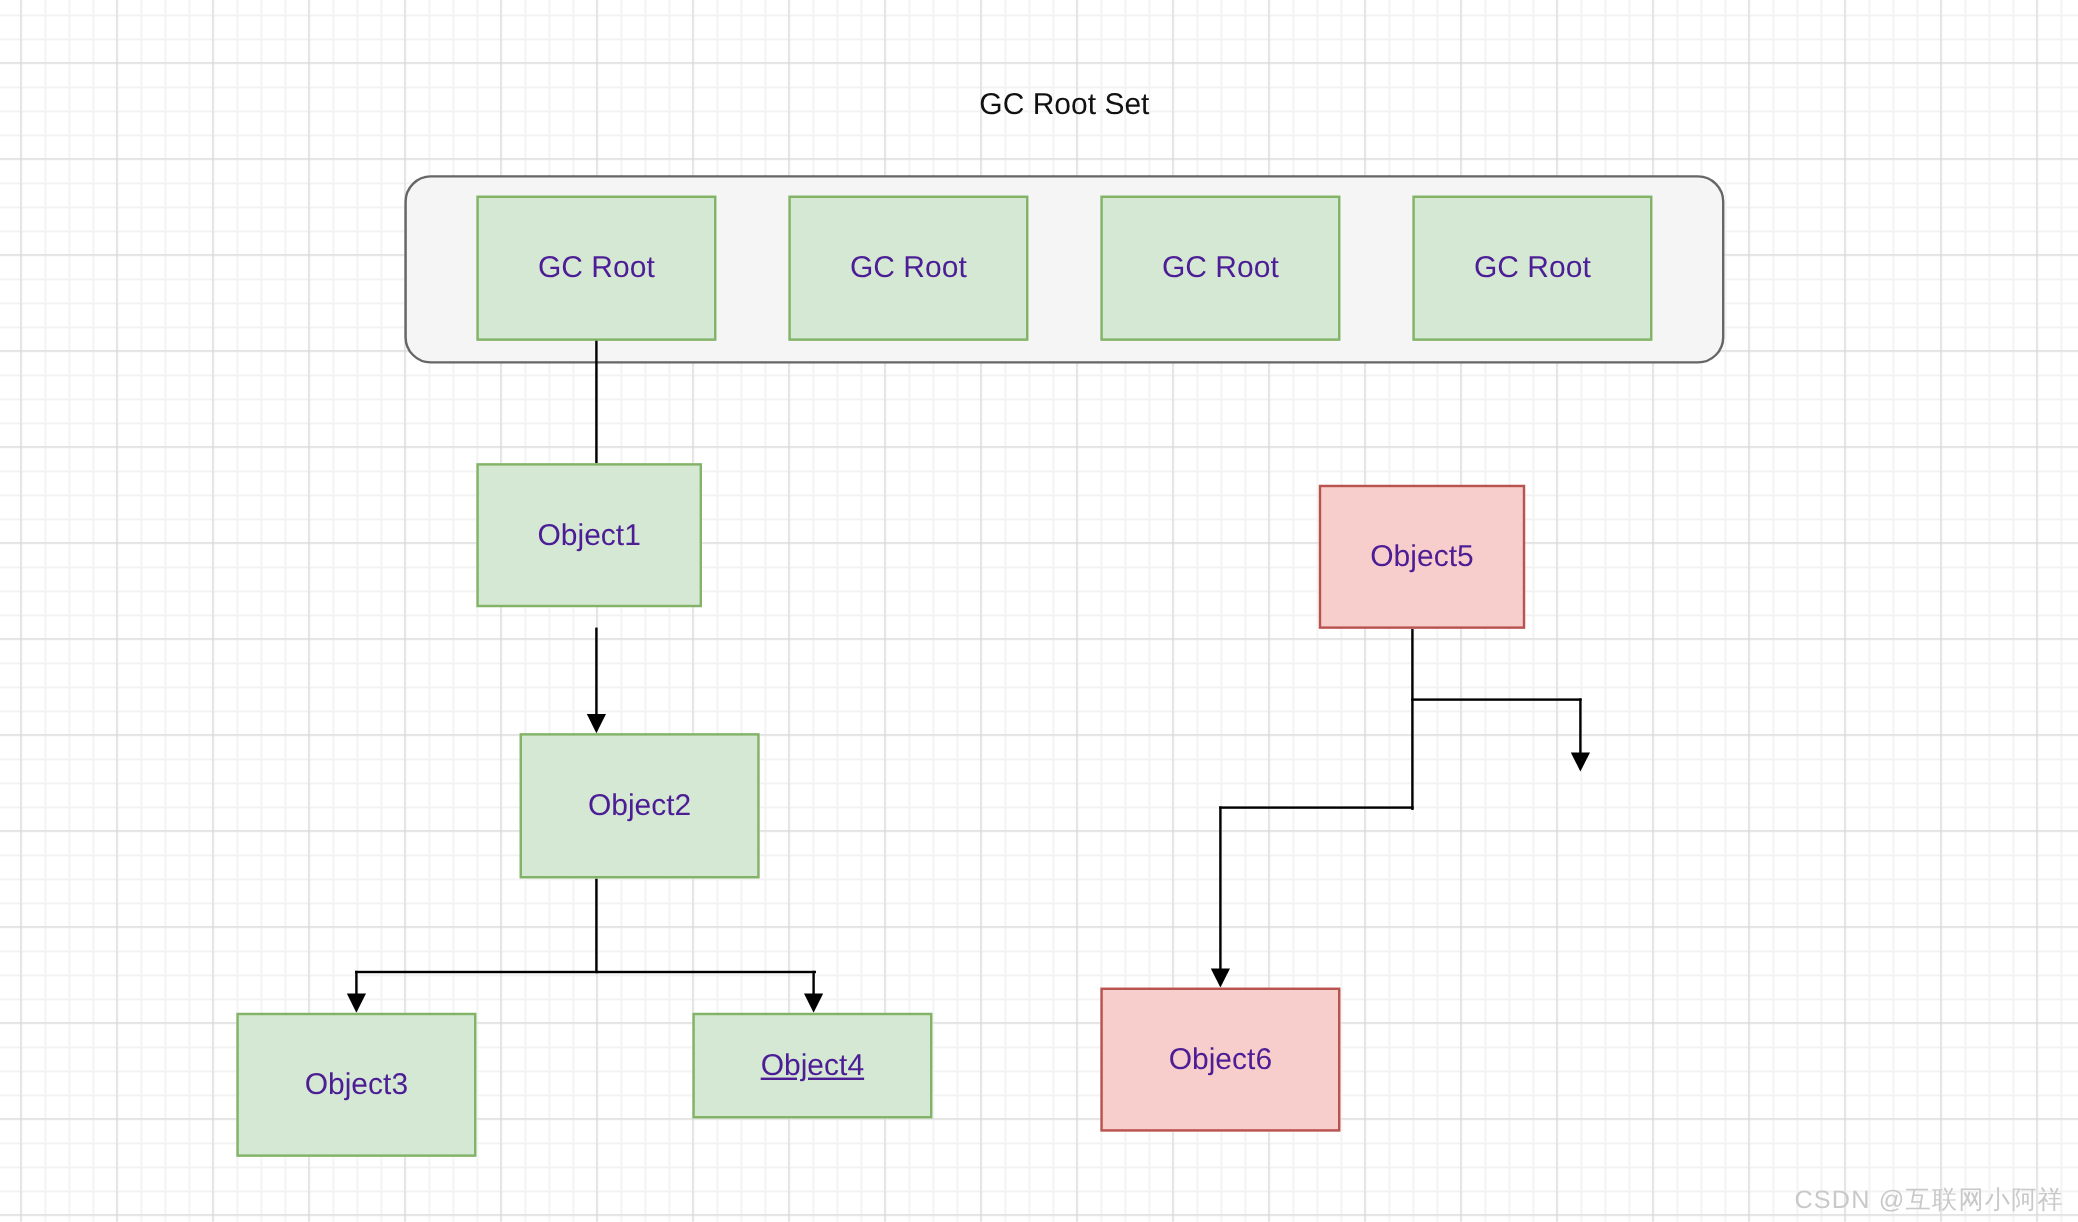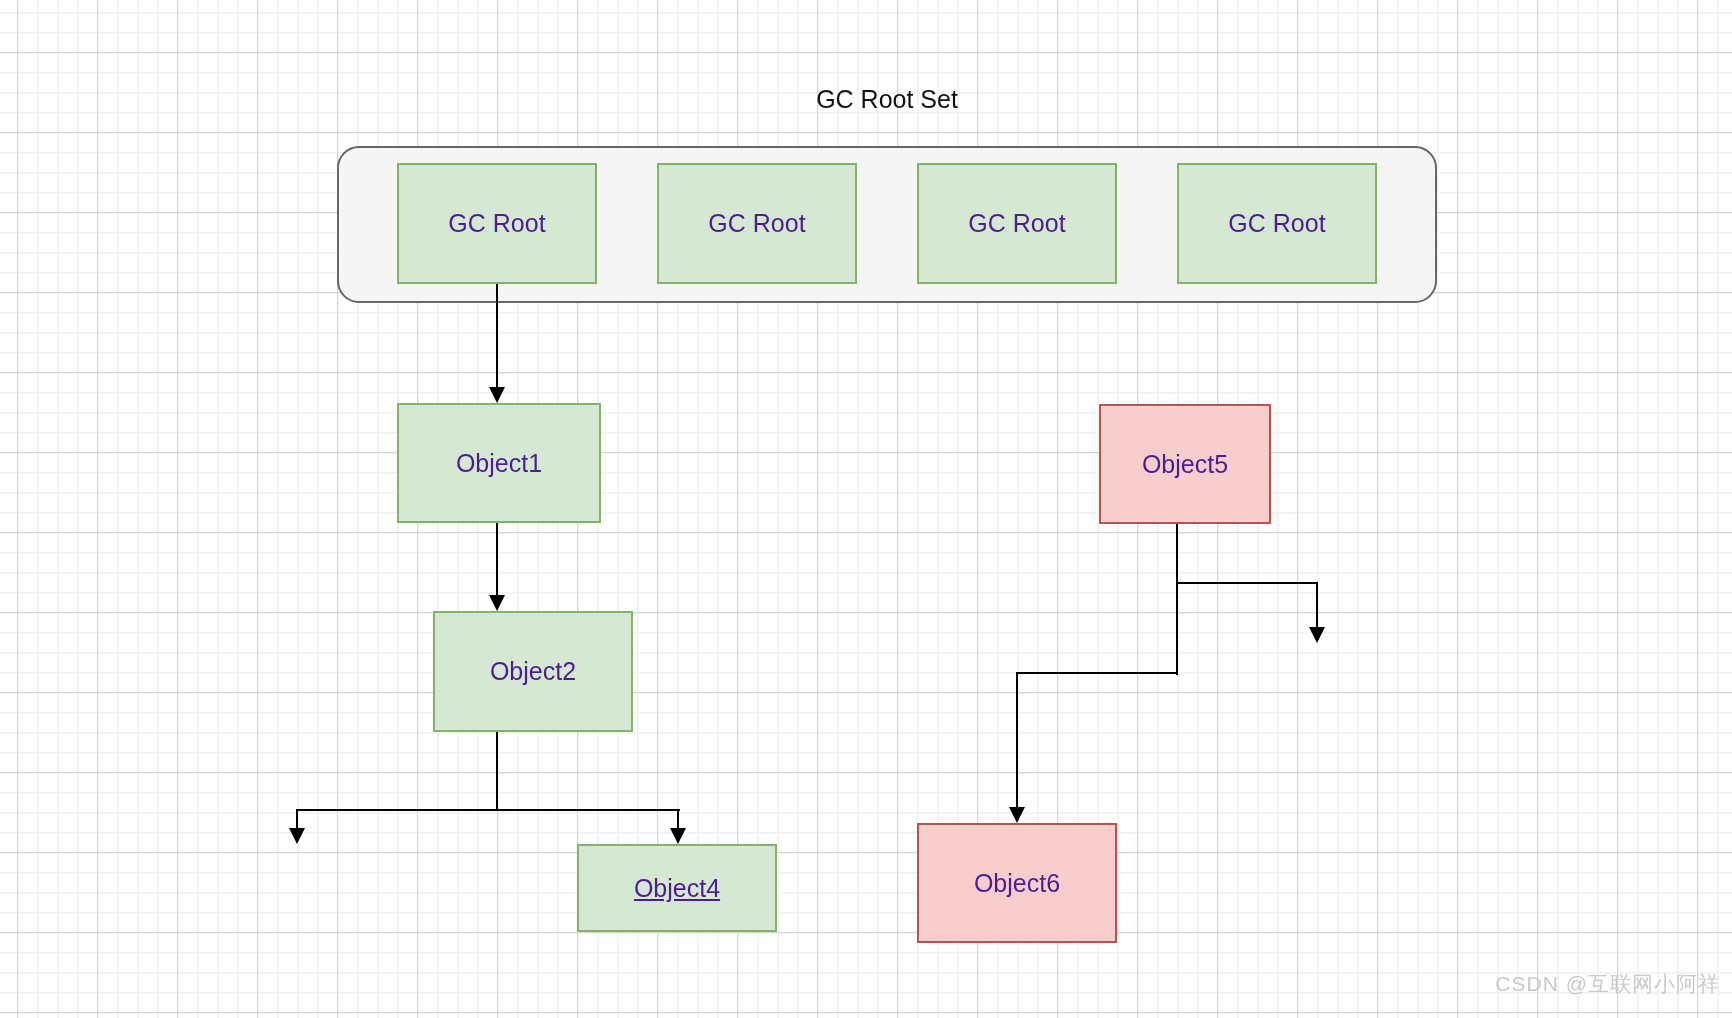--- a/index.html
+++ b/index.html
@@ -18,21 +18,21 @@
       linear-gradient(to bottom, var(--grid-major) 1px, transparent 1px),
       linear-gradient(to right, var(--grid-minor) 2px, transparent 2px),
       linear-gradient(to bottom, var(--grid-minor) 2px, transparent 2px);
     background-size:80px 80px, 80px 80px, 20px 20px, 20px 20px;
     background-position:17px 52px, 17px 52px, 17px 12px, 17px 12px;
   }
   .title{
     position:absolute;
     left:737px; top:70px; width:300px; height:34px;
     display:flex; align-items:center; justify-content:center;
-    font-size:25px; color:#111111; white-space:nowrap;margin-top:12px;
+    font-size:25px; color:#111111; white-space:nowrap;
   }
   .rootset{
     position:absolute;
     left:337px; top:146px; width:1100px; height:157px;
     background:var(--container-fill);
     border:2.5px solid var(--container-border);
     border-radius:22px;
     box-sizing:border-box;
   }
   .box{
@@ -48,21 +48,21 @@
   .lv{ width:2px; }
   .lh{ height:2px; }
   .arr-down{
     position:absolute; width:0; height:0;
     border-left:8px solid transparent;
     border-right:8px solid transparent;
     border-top:16px solid var(--connector);
   }
   .watermark{
     position:absolute;
-    right:12px; bottom:20px;
+    right:12px; bottom:4px;
     font-size:21px;
     color:#c9c9c9;
     letter-spacing:1px;
     white-space:nowrap;
   }
 </style>
 </head>
 <body>
 
 <div class="canvas">
@@ -91,21 +91,22 @@
 
   <div class="line lv" style="left:1176px;top:524px;height:151px;"></div>
   <div class="line lh" style="left:1176px;top:582px;width:142px;"></div>
   <div class="line lv" style="left:1316px;top:582px;height:49px;"></div>
   <div class="arr-down" style="left:1309px;top:627px;"></div>
 
   <div class="line lh" style="left:1016px;top:672px;width:162px;"></div>
   <div class="line lv" style="left:1016px;top:672px;height:139px;"></div>
   <div class="arr-down" style="left:1009px;top:807px;"></div>
 
-  <div class="box green" style="left:397px;top:403px;width:204px;height:120px;">Object1</div>
+  <div class="box green" style="left:397px;top:386px;width:188px;height:120px;">Object1</div>
   <div class="box green" style="left:397px;top:611px;width:200px;height:121px;margin-left:36px;">Object2</div>
+  <div class="box green" style="left:197px;top:844px;width:200px;height:120px;">Object3</div>
   <div class="box green" style="left:577px;top:844px;width:200px;height:88px;text-decoration:underline;">Object4</div>
   <div class="box red" style="left:1099px;top:404px;width:172px;height:120px;">Object5</div>
   <div class="box red" style="left:917px;top:823px;width:200px;height:120px;">Object6</div>
 
   <div class="watermark">CSDN @互联网小阿祥</div>
 
 </div>
 
 </body></html>

